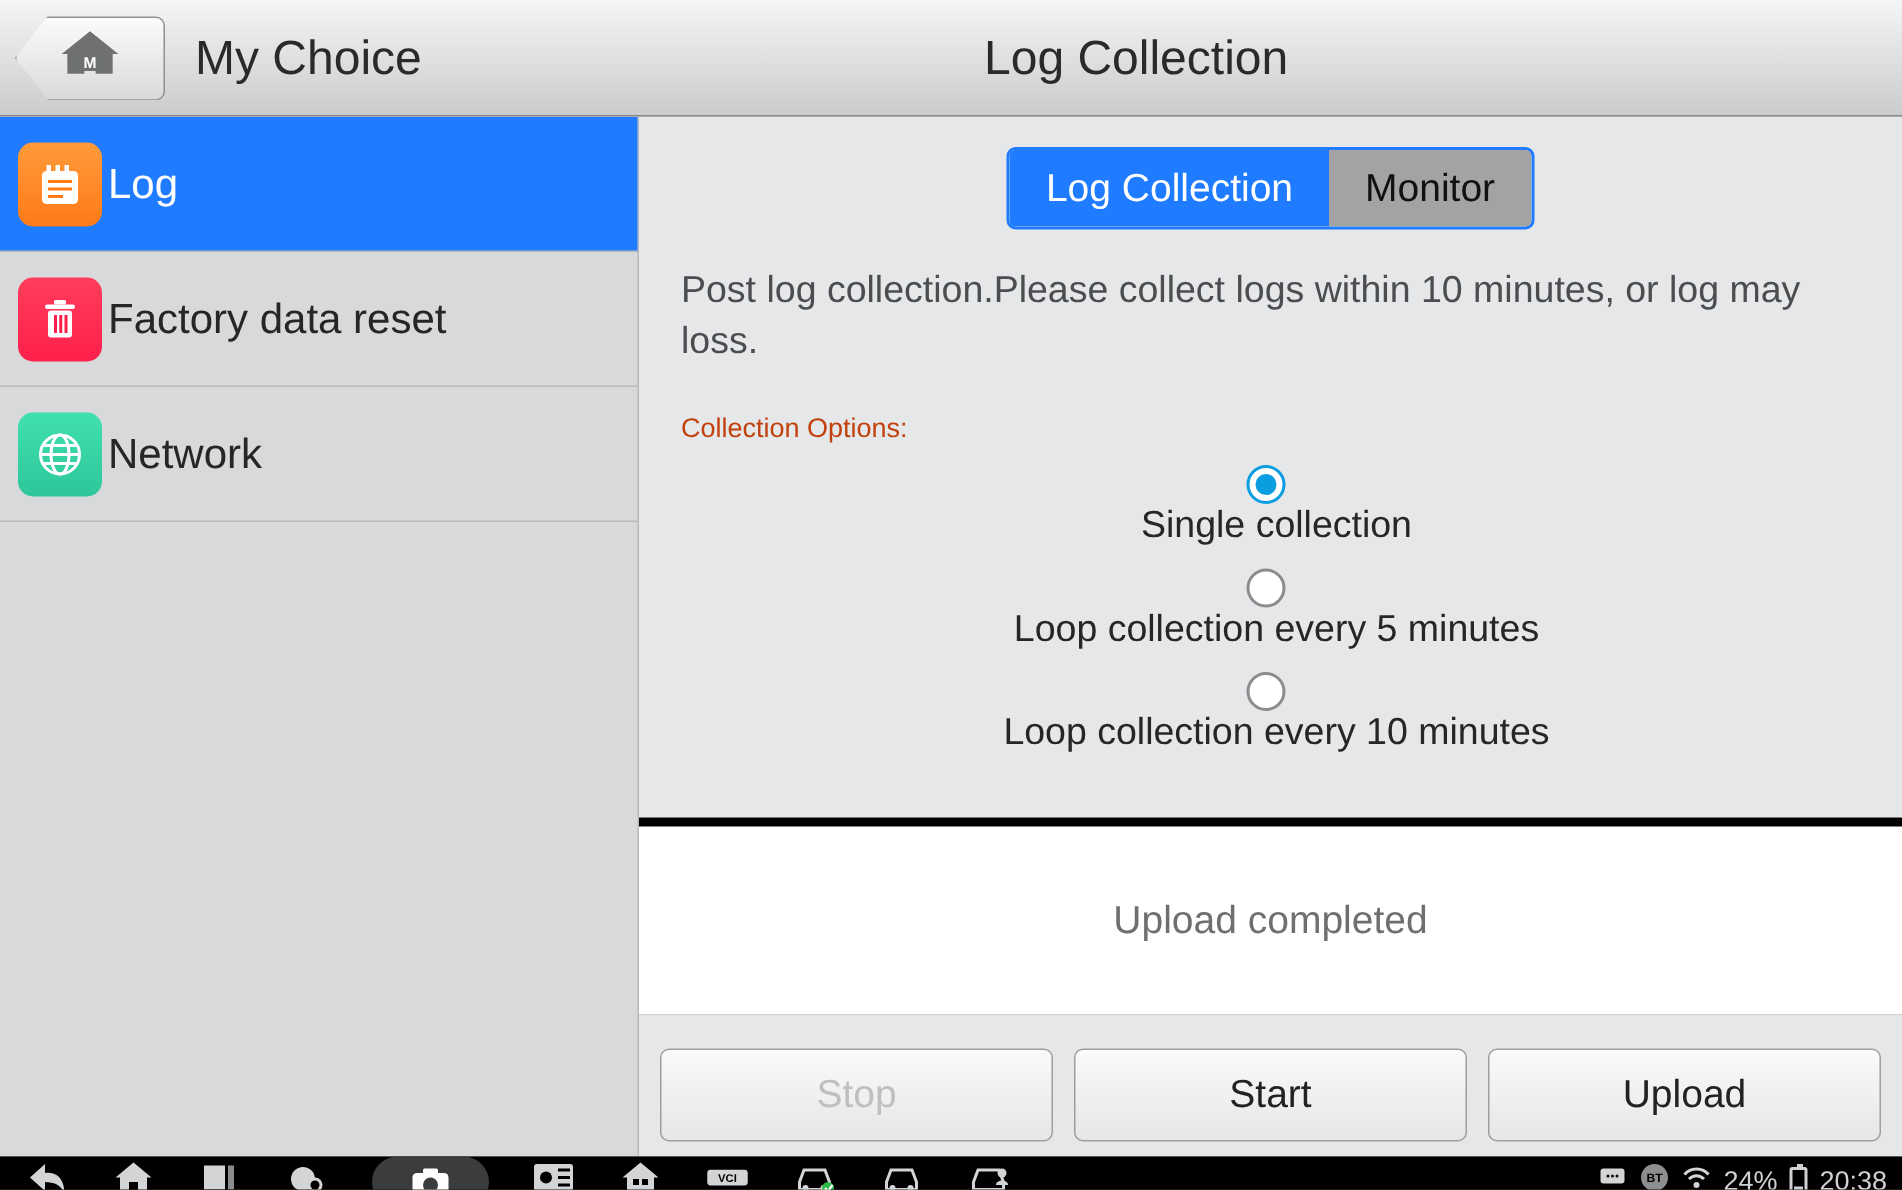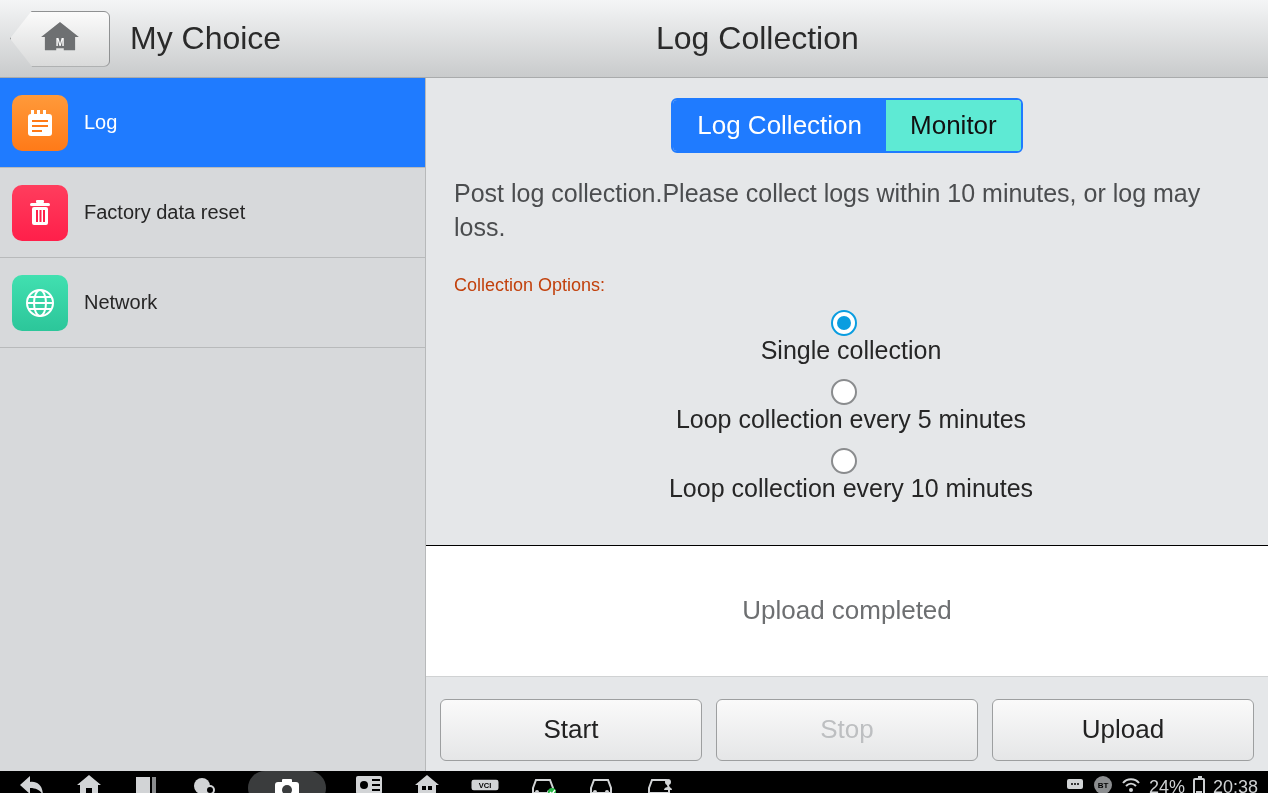--- a/index.html
+++ b/index.html
@@ -22,45 +22,45 @@
   .header-wrap { position: relative; width: 100%; height: 78px; display: flex; align-items: center; }
 
   
   .body { flex: 1; display: flex; background: #dcdfe1; }
 
   
   .sidebar { width: 426px; background: #d7d9db; border-right: 1px solid #b7b9ba; display: flex; flex-direction: column; }
   .side-item { display: flex; align-items: center; height: 90px; padding-left: 12px; border-bottom: 1px solid #b8babb; cursor: pointer; }
   .side-item.active { background: #1f7bff; }
   .side-item .icon-box { width: 56px; height: 56px; border-radius: 10px; display: flex; align-items: center; justify-content: center; }
-  .side-item .label { font-size: 20px; margin-left: 16px; color: #262626; }
+  .side-item .label { font-size: 28px; margin-left: 4px; color: #262626; }
   .side-item.active .label { color: #fff; }
   .icon-log { background: linear-gradient(#ff9a3a, #ff7a18); }
   .icon-reset { background: linear-gradient(#ff3d5d, #ff1f4a); }
   .icon-net { background: linear-gradient(#41e0b0, #2cc69a); }
   .side-item svg { width: 34px; height: 34px; }
 
   
   .main { flex: 1; display: flex; flex-direction: column; background: #e5e7e9; }
 
   .tabbar { display: flex; justify-content: center; padding-top: 20px; padding-bottom: 24px; }
   .seg { display: flex; border: 2px solid #1f7bff; border-radius: 6px; overflow: hidden; }
-  .seg .tab { padding: 10px 24px; font-size: 26px; cursor: pointer; background: #5eead4; color: #111; }
+  .seg .tab { padding: 10px 24px; font-size: 26px; cursor: pointer; background: #a3a3a3; color: #111; }
   .seg .tab.active { background: #1f7bff; color: #fff; }
 
   .content { padding: 0 28px; color: #555; }
   .desc { font-size: 25px; line-height: 1.35; color: #4b4d4f; margin-bottom: 30px; }
   .opts-title { font-size: 18px; color: #c2410c; }
   .radio-row { display: flex; align-items: center; margin: 14px 0 14px 8px; cursor: pointer; flex-direction: column; }
   .radio { width: 26px; height: 26px; border: 2px solid #8a8c8e; border-radius: 50%; margin-right: 14px; position: relative; background: #fff; }
   .radio.checked { border-color: #0a9de0; }
   .radio.checked::after { content: ""; position: absolute; inset: 4px; background: #0a9de0; border-radius: 50%; }
   .radio-label { font-size: 25px; color: #262626; }
 
-  .status-panel { margin-top: 28px; background: #fff; height: 132px; display: flex; align-items: center; justify-content: center; font-size: 26px; color: #6d6f71; border-top: 1px solid #000000; border-bottom: 1px solid #d0d2d3; }
+  .status-panel { margin-top: 28px; background: #fff; height: 132px; display: flex; align-items: center; justify-content: center; font-size: 26px; color: #6d6f71; border-top: 6px solid #000000; border-bottom: 1px solid #d0d2d3; }
 
   .action-row { display: flex; justify-content: space-around; padding: 22px 14px 10px 14px; gap: 14px; }
   .action-btn {
     flex: 1; height: 62px; font-size: 26px; color: #222;
     background: linear-gradient(#fafafa, #e5e6e7);
     border: 1px solid #9d9fa0; border-radius: 6px; cursor: pointer;
   }
   .action-btn.disabled { color: #bdbfc1; }
 
   
@@ -161,22 +161,22 @@
         </div>
         <div class="radio-row">
           <div class="radio"></div>
           <span class="radio-label">Loop collection every 10 minutes</span>
         </div>
       </div>
 
       <div class="status-panel">Upload completed</div>
 
       <div class="action-row">
+        <button class="action-btn disabled">Stop</button>
         <button class="action-btn">Start</button>
-        <button class="action-btn disabled">Stop</button>
         <button class="action-btn">Upload</button>
       </div>
     </div>
 
   </div>
 
   <div class="navbar">
     <div class="nav-icons">
       <span><svg viewBox="0 0 30 26">
             <path d="M14 4 L4 13 L14 22 V16 C22 16 26 20 27 24 C27 13 21 9 14 10 Z"></path>

